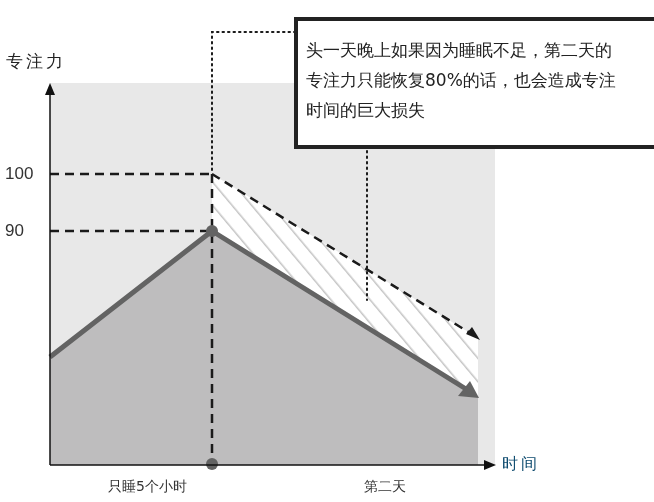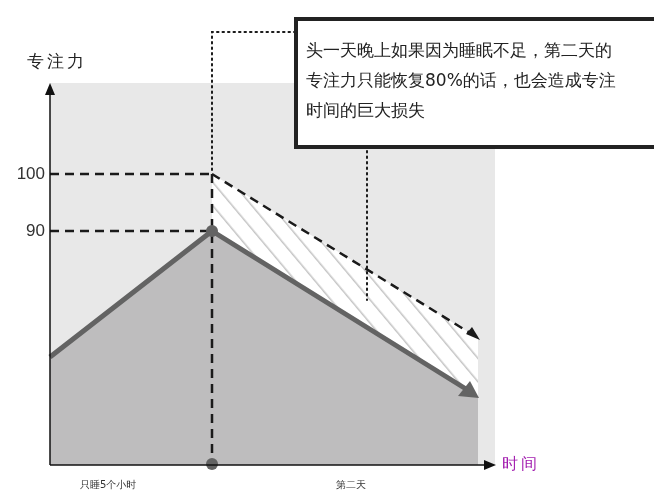--- a/index.html
+++ b/index.html
@@ -1,28 +1,28 @@
 <!DOCTYPE html>
 <html><head>
 <meta charset="utf-8">
 <style>
   html, body { margin: 0; padding: 0; background: #ffffff; }
   body { width: 654px; height: 502px; position: relative; overflow: hidden;
          font-family: "DejaVu Sans", "Liberation Sans", sans-serif; }
   .abs { position: absolute; }
   #chart-svg { position: absolute; left: 0; top: 0; }
-  .ylabel-title { left: 27px; top: 50px; font-size: 17px; color: #222; letter-spacing: 3px;
+  .ylabel-title { left: 6px; top: 50px; font-size: 17px; color: #222; letter-spacing: 3px;
                   font-family: "DejaVu Serif", serif; }
-  .tick { font-size: 17px; color: #333; text-align: right; width: 40px;
+  .tick { font-size: 17px; color: #333; text-align: left; width: 40px;
           font-family: "Liberation Sans", sans-serif; }
   .tick-100 { left: 5px; top: 164px; }
   .tick-80  { left: 5px; top: 221px; }
-  .xlabel-title { left: 502px; top: 454px; font-size: 16px; color: #a21caf; letter-spacing: 3px;
+  .xlabel-title { left: 502px; top: 454px; font-size: 16px; color: #0c4a6e; letter-spacing: 3px;
                   font-family: "DejaVu Serif", serif; text-align: center; }
-  .xcat { font-size: 10px; color: #333; top: 478px; }
+  .xcat { font-size: 14px; color: #333; top: 478px; margin-left: 28px; }
   .xcat-0 { left: 80px; }
   .xcat-1 { left: 336px; }
   .callout { left: 294px; top: 17px; width: 328px; height: 124px;
              border: 4px solid #222; background: #fff; box-sizing: content-box; padding-left: 32px; }
   .callout-text { position: absolute; left: 8px; top: 14px; width: 316px;
                   font-size: 17px; line-height: 30px; color: #222; }
 </style>
 </head>
 <body>
 

